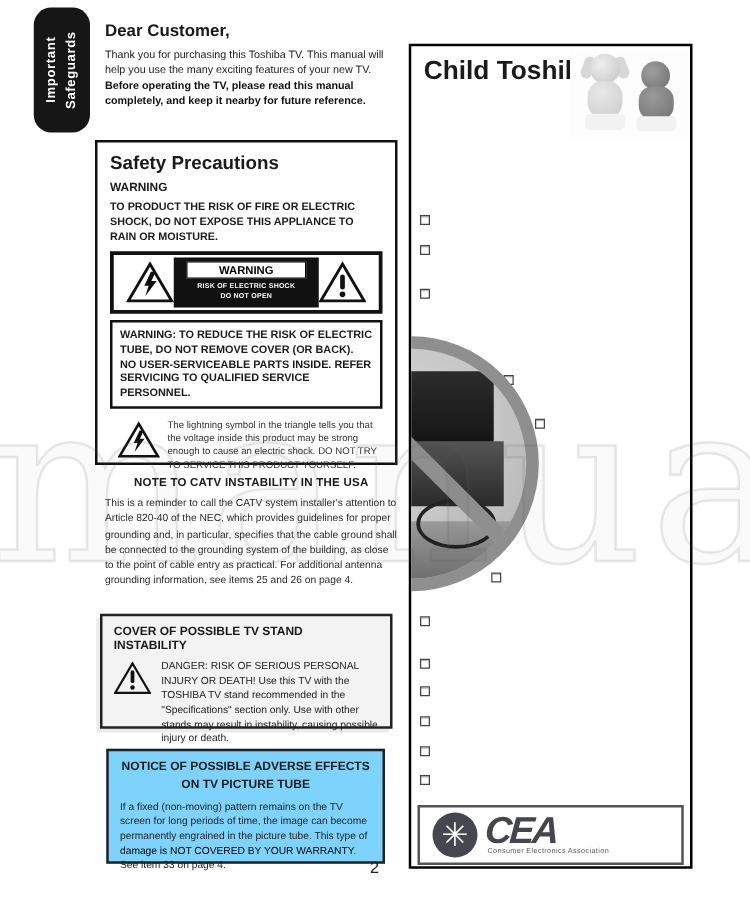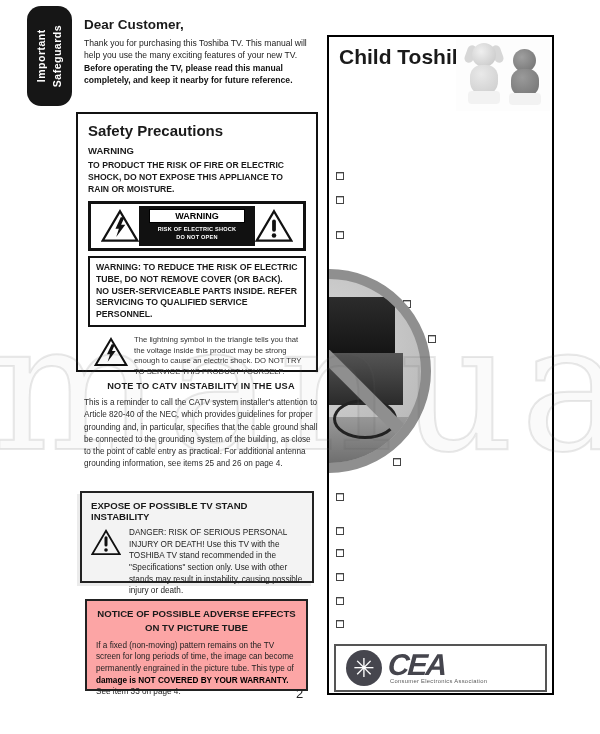--- a/index.html
+++ b/index.html
@@ -51,24 +51,24 @@
     border:2px solid #222; background:#f3f3f3; padding:7px 9px;
     box-shadow:-3px 3px 0 rgba(0,0,0,0.08); }
   .stand-box h3 { font-size:9.6px; font-weight:bold; margin-bottom:5px; }
   .stand-row { display:flex; }
   .stand-row .icon-col { width:38px; flex:0 0 auto; padding-top:2px; }
   .stand-row .txt { font-size:8.2px; line-height:1.42; color:#222; }
   .stand-row .txt .b { font-weight:normal; }
 
   
   .tube-box { position:absolute; left:85px; top:599px; width:223px; height:92px;
-    border:2px solid #222; background:#fca5a5; padding:6px 9px; }
+    border:2px solid #222; background:#7dd3fc; padding:6px 9px; }
   .tube-box h3 { text-align:center; font-size:9.6px; font-weight:bold; line-height:1.5; margin-bottom:4px; }
   .tube-box p { font-size:8.2px; line-height:1.42; color:#222; }
-  .tube-box p .b { font-weight:bold; color:#000; }
+  .tube-box p .b { font-weight:normal; color:#000; }
 
   .page-num { position:absolute; left:296px; top:686px; font-size:13px; color:#222; }
 
   
   .child-panel { position:absolute; left:327px; top:35px; width:227px; height:660px;
     border:2px solid #000; background:#fff; overflow:hidden; }
   .child-panel h2 { position:absolute; left:10px; top:8px; font-size:21px; font-weight:bold; }
 
   .babies { position:absolute; right:2px; top:2px; width:94px; height:72px; background:#fdfdfd; }
   .baby { position:absolute; bottom:4px; }
@@ -174,21 +174,21 @@
     </div>
 
   </div>
 
   <div class="catv">
     <h3>NOTE TO CATV INSTABILITY IN THE USA</h3>
     <p>This is a reminder to call the CATV system installer's attention to Article 820-40 of the NEC, which provides guidelines for proper grounding and, in particular, specifies that the cable ground shall be connected to the grounding system of the building, as close to the point of cable entry as practical. For additional antenna grounding information, see items 25 and 26 on page 4.</p>
   </div>
 
   <div class="stand-box">
-    <h3>EXPOSE OF POSSIBLE TV STAND INSTABILITY</h3>
+    <h3>COVER OF POSSIBLE TV STAND INSTABILITY</h3>
     <div class="stand-row">
       <div class="icon-col">
         <svg width="30" height="27" viewBox="0 0 100 90">
           <polygon points="50,6 96,84 4,84" fill="none" stroke="#111" stroke-width="6"></polygon>
           <rect x="45" y="24" width="10" height="34" rx="5" fill="#111"></rect>
           <circle cx="50" cy="70" r="6" fill="#111"></circle>
         </svg>
       </div>
       <div class="txt"><span class="b">DANGER: RISK OF SERIOUS PERSONAL INJURY OR DEATH!</span><span> Use this TV with the TOSHIBA TV stand recommended in the "Specifications" section only. Use with other stands may result in instability, causing possible injury or death.</span></div>
     </div>

